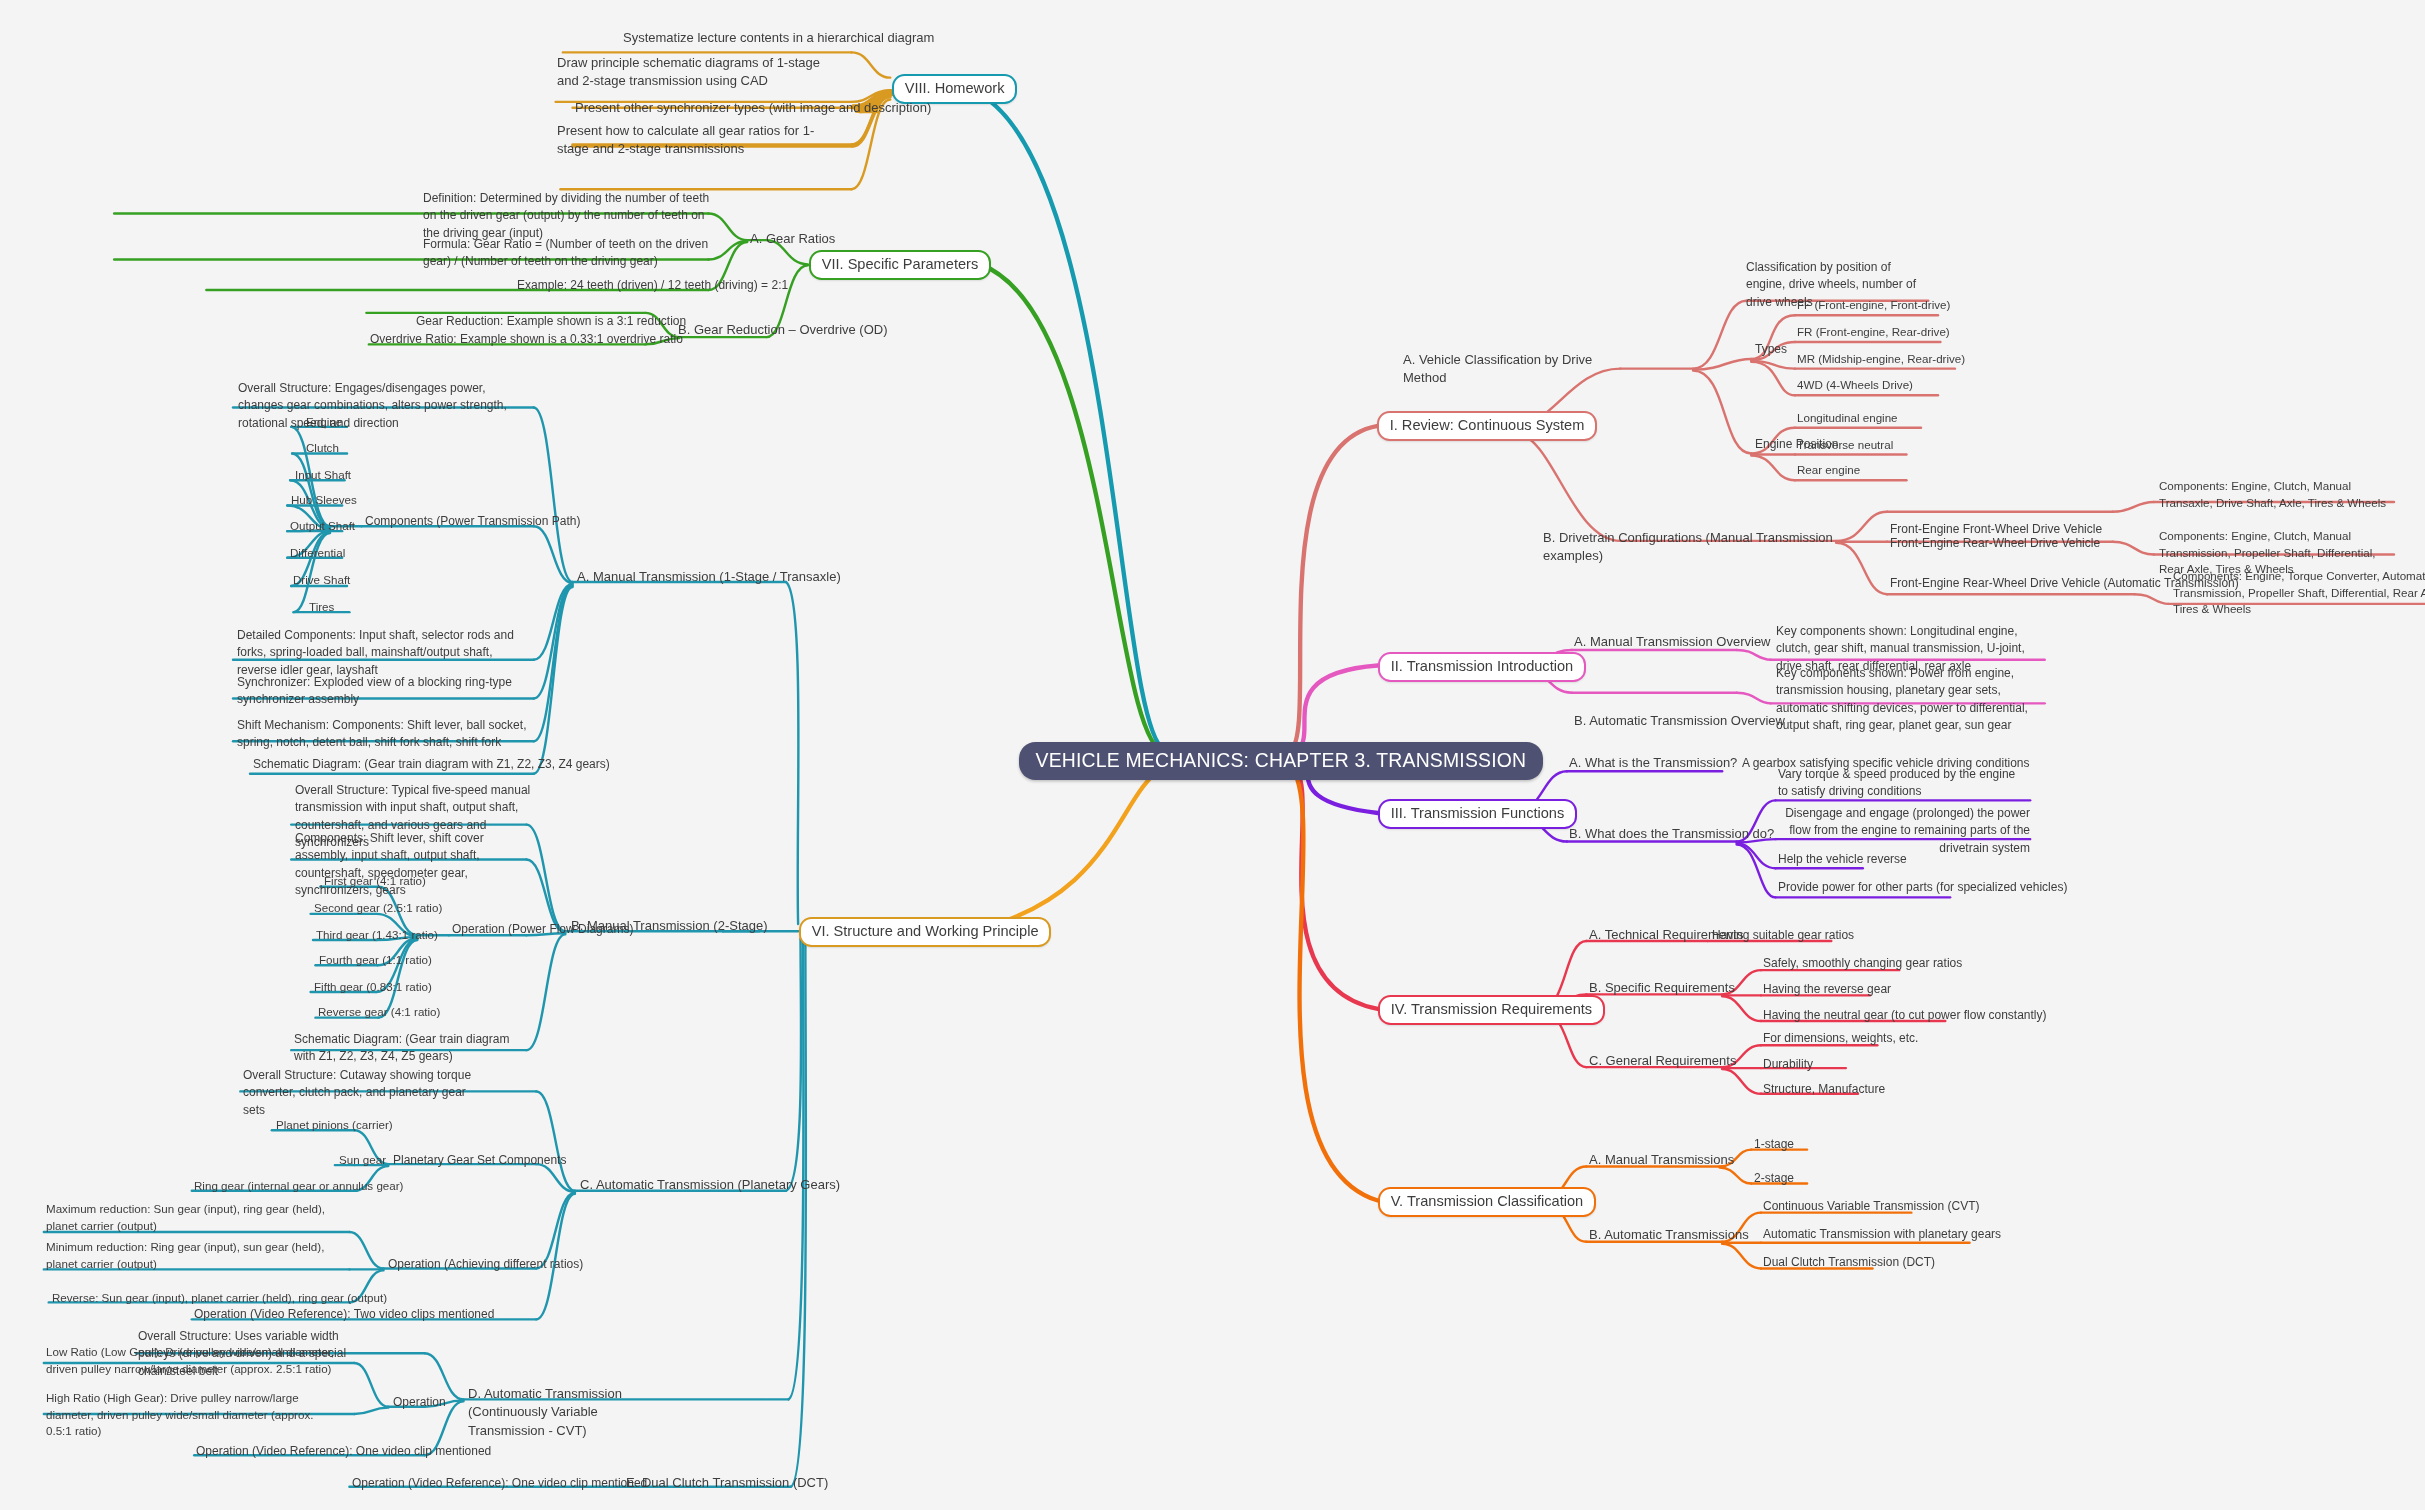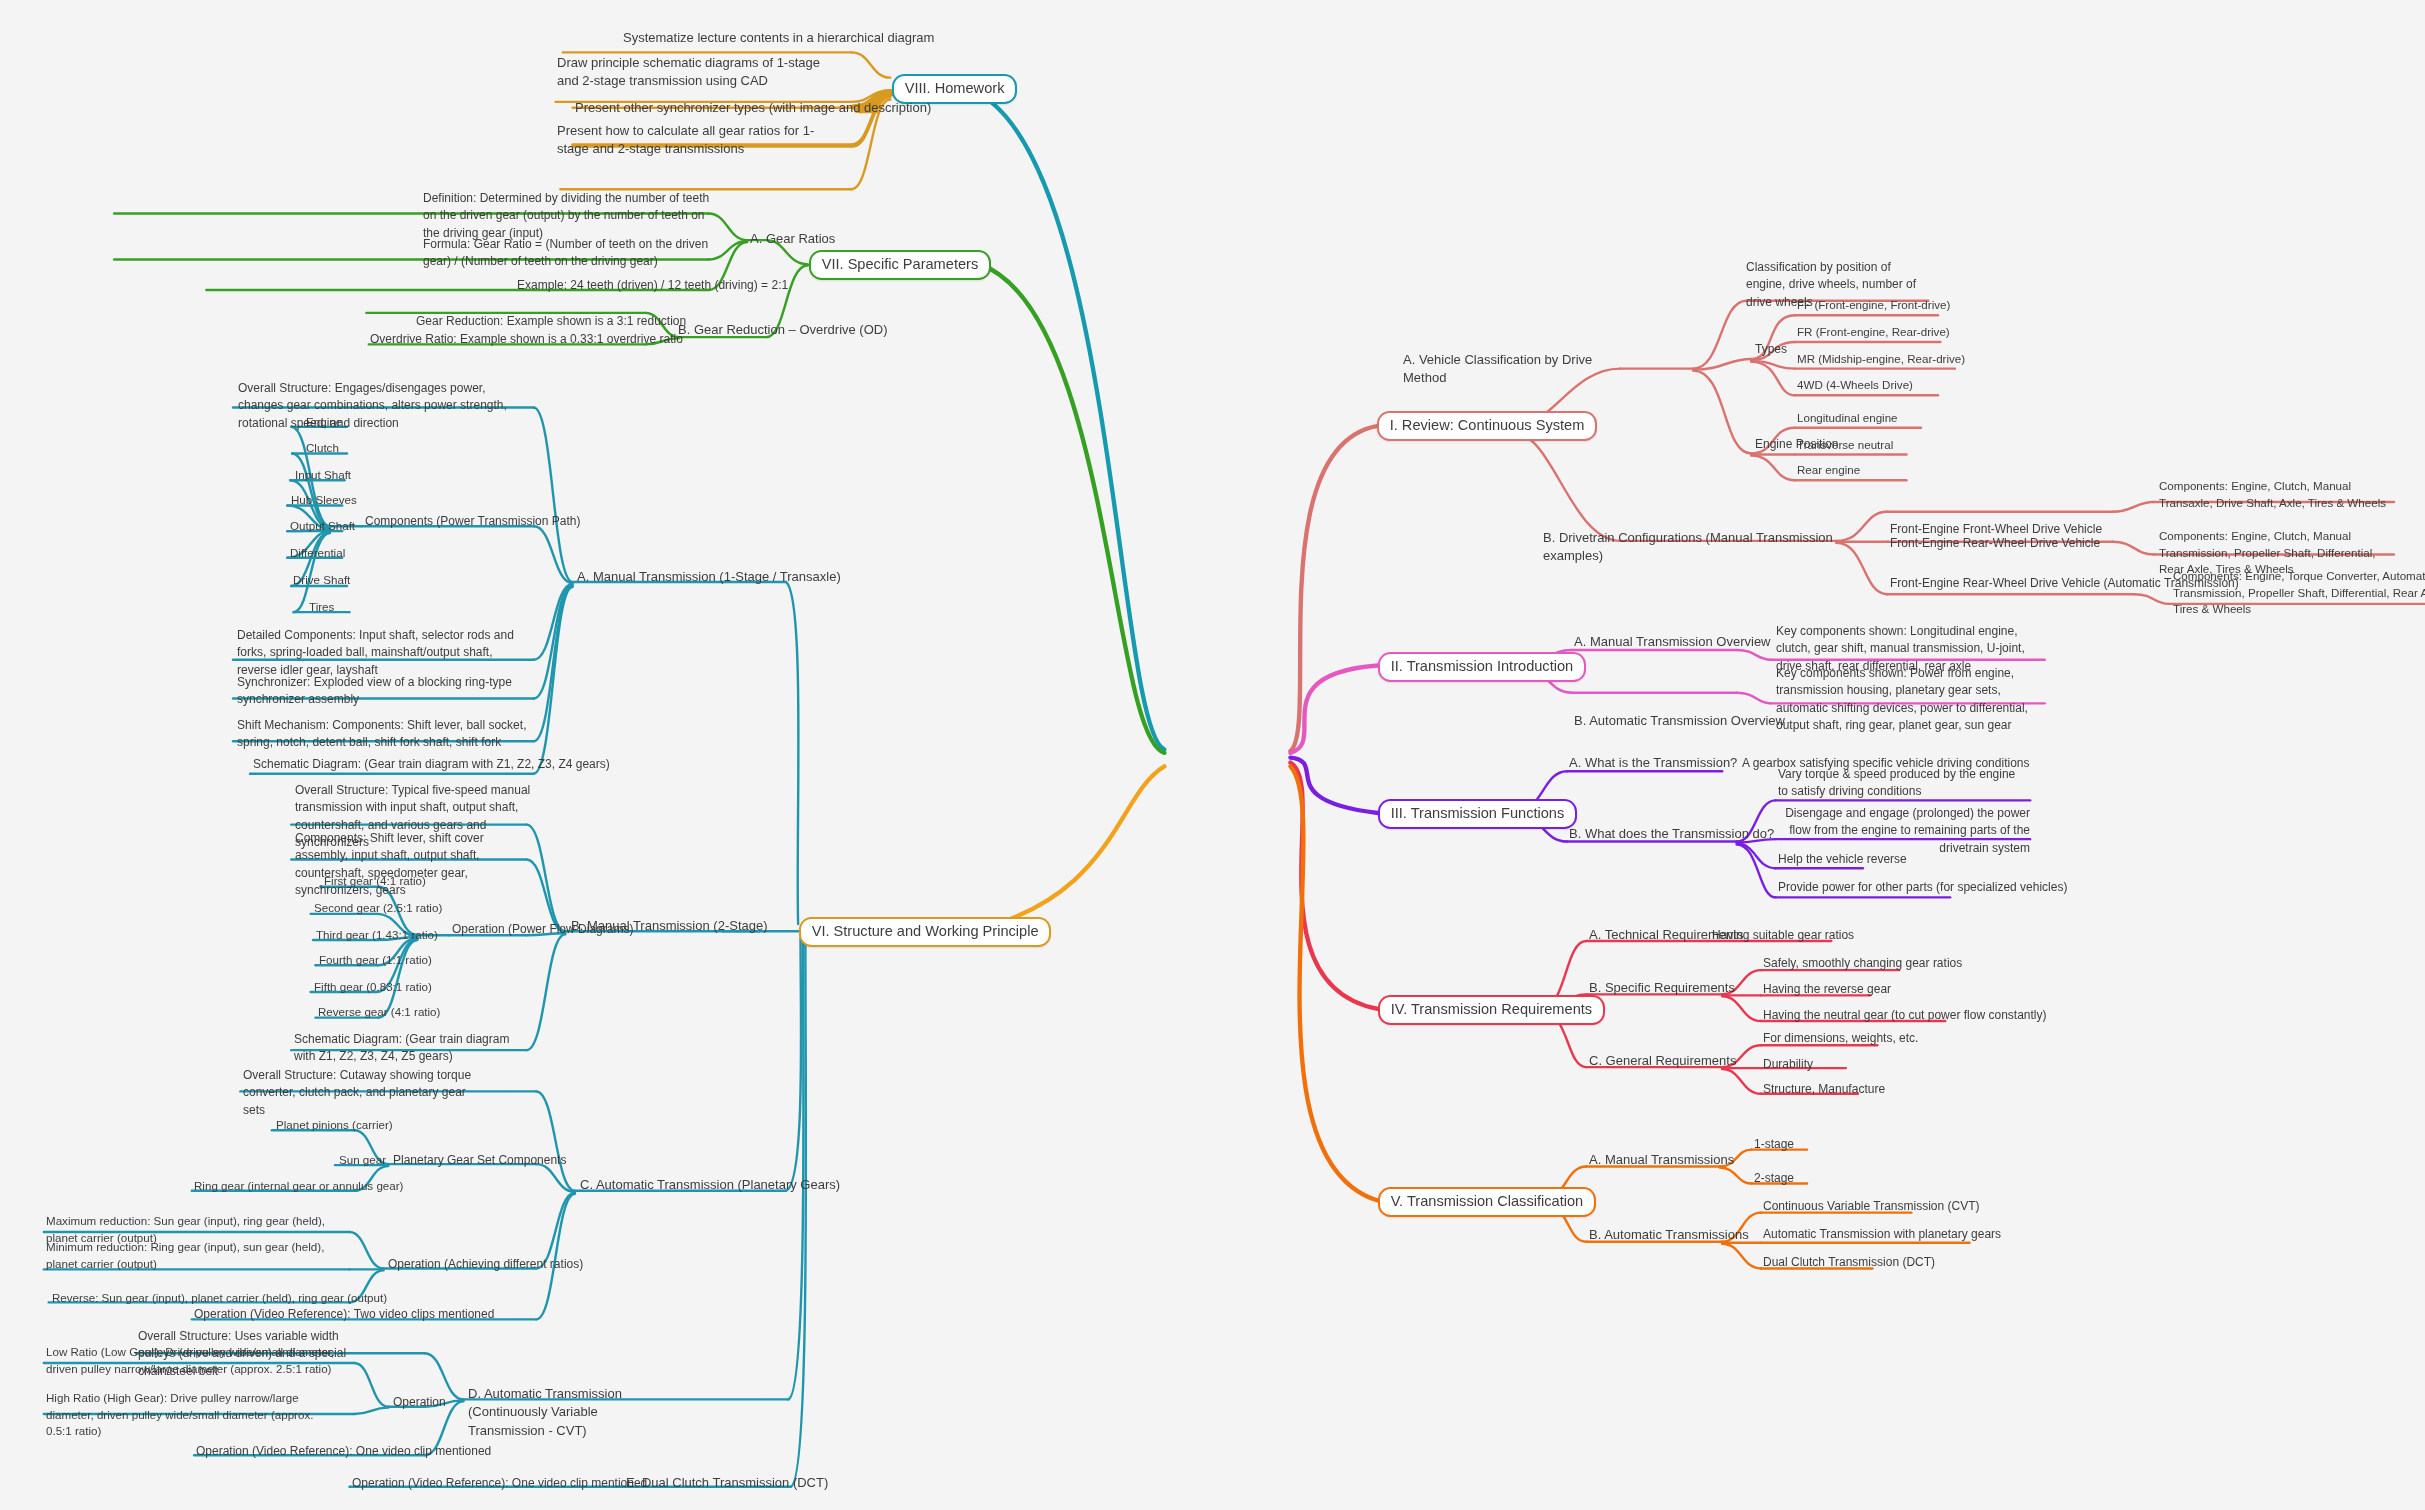--- a/index.html
+++ b/index.html
@@ -345,20 +345,21 @@
       <path d="M1755,222 L1180,222"></path>
       <path d="M1835,200 C1797,200 1795,302 1757,302"></path>
       <path d="M1757,302 L1180,302"></path>
       <path d="M1835,205 C1795,205 1795,390 1755,390"></path>
       <path d="M1755,390 L1155,390"></path>
     </g>
 
     </g>
   </svg>
 
+  <div class="node root" style="left:1019px; top:742px;">VEHICLE MECHANICS: CHAPTER 3. TRANSMISSION</div>
 
   <div class="node lv1" style="left:1377px; top:411px; border-color:#d9736f;">I. Review: Continuous System</div>
 
   <div class="node lv2" style="left:1403px; top:351px; width:218px;">A. Vehicle Classification by Drive Method</div>
   <div class="node lv3" style="left:1746px; top:259px; width:184px;">Classification by position of engine, drive wheels, number of drive wheels</div>
   <div class="node lv3" style="left:1755px; top:341px;">Types</div>
   <div class="node lv4" style="left:1797px; top:297px;">FF (Front-engine, Front-drive)</div>
   <div class="node lv4" style="left:1797px; top:324px;">FR (Front-engine, Rear-drive)</div>
   <div class="node lv4" style="left:1797px; top:351px;">MR (Midship-engine, Rear-drive)</div>
   <div class="node lv4" style="left:1797px; top:377px;">4WD (4-Wheels Drive)</div>
@@ -441,21 +442,21 @@
   <div class="node lv4" style="left:318px; top:1004px;">Reverse gear (4:1 ratio)</div>
   <div class="node lv3" style="left:294px; top:1031px; width:233px;">Schematic Diagram: (Gear train diagram with Z1, Z2, Z3, Z4, Z5 gears)</div>
 
   <div class="node lv2" style="left:580px; top:1176px;">C. Automatic Transmission (Planetary Gears)</div>
   <div class="node lv3" style="left:243px; top:1067px; width:233px;">Overall Structure: Cutaway showing torque converter, clutch pack, and planetary gear sets</div>
   <div class="node lv3" style="left:393px; top:1152px;">Planetary Gear Set Components</div>
   <div class="node lv4" style="left:276px; top:1117px;">Planet pinions (carrier)</div>
   <div class="node lv4" style="left:339px; top:1152px;">Sun gear</div>
   <div class="node lv4" style="left:194px; top:1178px;">Ring gear (internal gear or annulus gear)</div>
   <div class="node lv3" style="left:388px; top:1256px;">Operation (Achieving different ratios)</div>
-  <div class="node lv4" style="left:46px; top:1201px; width:301px;margin-top:12px;">Maximum reduction: Sun gear (input), ring gear (held), planet carrier (output)</div>
+  <div class="node lv4" style="left:46px; top:1201px; width:301px;">Maximum reduction: Sun gear (input), ring gear (held), planet carrier (output)</div>
   <div class="node lv4" style="left:46px; top:1239px; width:301px;">Minimum reduction: Ring gear (input), sun gear (held), planet carrier (output)</div>
   <div class="node lv4" style="left:52px; top:1290px;">Reverse: Sun gear (input), planet carrier (held), ring gear (output)</div>
   <div class="node lv3" style="left:194px; top:1306px;">Operation (Video Reference): Two video clips mentioned</div>
 
   <div class="node lv2" style="left:468px; top:1385px; width:204px;">D. Automatic Transmission (Continuously Variable Transmission - CVT)</div>
   <div class="node lv3" style="left:138px; top:1328px; width:218px;">Overall Structure: Uses variable width pulleys (drive and driven) and a special chain/steel belt</div>
   <div class="node lv3" style="left:393px; top:1394px;">Operation</div>
   <div class="node lv4" style="left:46px; top:1344px; width:291px;">Low Ratio (Low Gear): Drive pulley wide/small diameter, driven pulley narrow/large diameter (approx. 2.5:1 ratio)</div>
   <div class="node lv4" style="left:46px; top:1390px; width:291px;">High Ratio (High Gear): Drive pulley narrow/large diameter, driven pulley wide/small diameter (approx. 0.5:1 ratio)</div>
   <div class="node lv3" style="left:196px; top:1443px;">Operation (Video Reference): One video clip mentioned</div>

